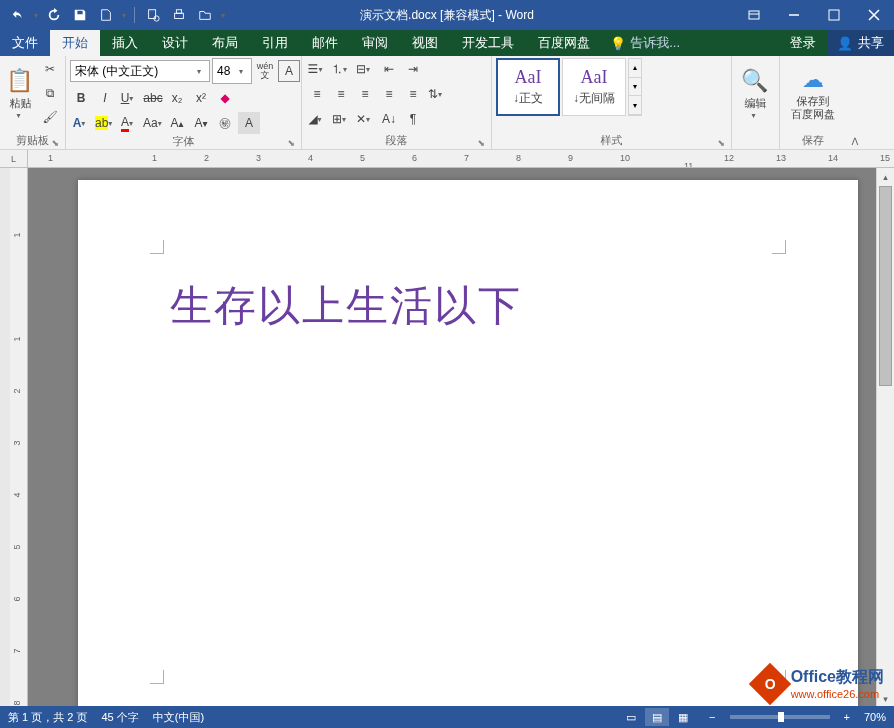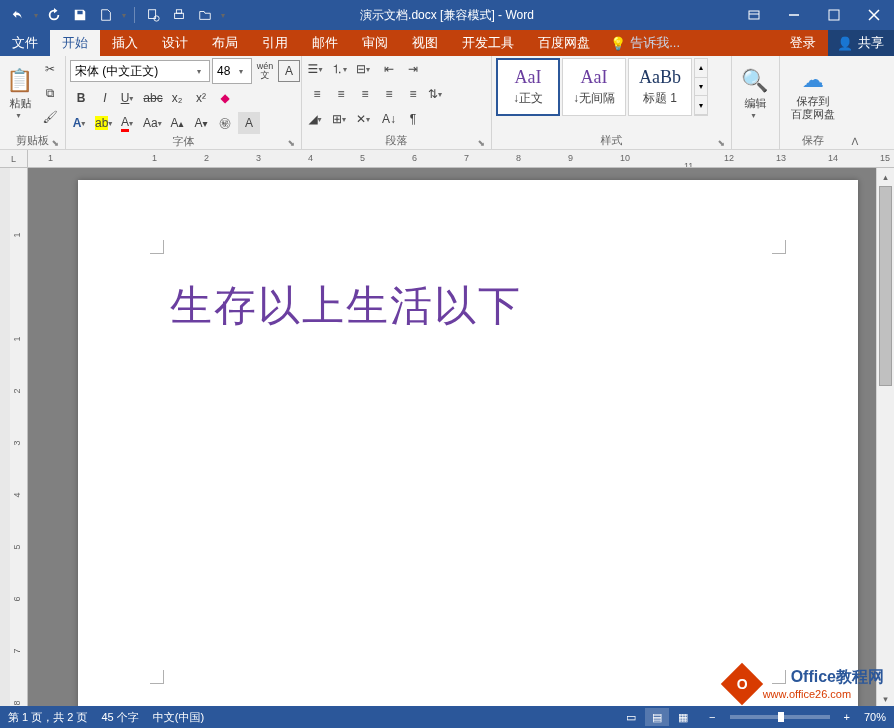--- a/index.html
+++ b/index.html
@@ -9,21 +9,21 @@
 .titlebar { height: 30px; background: #2b579a; color: #fff; display: flex; align-items: center; font-size: 12px; position: relative; }
 .qat { display: flex; align-items: center; gap: 2px; padding-left: 6px; }
 .qat-btn { width: 24px; height: 24px; display: flex; align-items: center; justify-content: center; color: #fff; cursor: pointer; }
 .qat-btn svg { width: 14px; height: 14px; }
 .qat-sep { width: 1px; height: 16px; background: rgba(255,255,255,0.3); margin: 0 4px; }
 .title-text { position: absolute; left: 50%; transform: translateX(-50%); font-size: 12px; }
 .win-controls { margin-left: auto; display: flex; }
 .win-btn { width: 40px; height: 30px; display: flex; align-items: center; justify-content: center; color: #fff; cursor: pointer; }
 
 
-.menutabs { height: 26px; background: #c2410c; display: flex; align-items: flex-end; font-size: 13px; }
+.menutabs { height: 26px; background: #14532d; display: flex; align-items: flex-end; font-size: 13px; }
 .tab { padding: 4px 12px; color: #fff; cursor: pointer; }
 .tab.file { background: #2b579a; }
 .tab.active { background: #f3f3f3; color: #2b579a; }
 .tab.right { margin-left: auto; }
 .tellme { color: #c8d6ea; display: flex; align-items: center; gap: 4px; padding: 4px 8px; }
 .share-btn { background: #1e4276; color: #fff; display: flex; align-items: center; gap: 4px; padding: 4px 10px; }
 
 
 .ribbon { height: 94px; background: #f3f3f3; border-bottom: 1px solid #d4d4d4; display: flex; }
 .group { border-right: 1px solid #d4d4d4; display: flex; flex-direction: column; padding: 2px 4px 0 4px; }
@@ -81,21 +81,21 @@
 .view-btn { width: 24px; height: 18px; display: flex; align-items: center; justify-content: center; cursor: pointer; }
 .view-btn.active { background: rgba(255,255,255,0.2); }
 .zoom-slider { width: 100px; height: 4px; background: rgba(255,255,255,0.3); position: relative; }
 .zoom-slider .handle { position: absolute; left: 48px; top: -3px; width: 6px; height: 10px; background: #fff; }
 
 
 .watermark { position: absolute; right: 10px; bottom: 28px; display: flex; align-items: center; gap: 6px; }
 .wm-logo { width: 30px; height: 30px; background: #d83b01; transform: rotate(45deg); display: flex; align-items: center; justify-content: center; }
 .wm-logo span { transform: rotate(-45deg); color: #fff; font-weight: bold; font-size: 14px; }
 .wm-text { display: flex; flex-direction: column; font-size: 12px; }
-.wm-text .t1 { color: #2b579a; font-weight: bold; font-size: 16px; margin-left: 28px; }
+.wm-text .t1 { color: #2b579a; font-weight: bold; font-size: 16px; }
 .wm-text .t2 { color: #d83b01; font-size: 11px; }
 </style>
 </head>
 <body>
 
 <div class="titlebar">
   <div class="qat">
     <div class="qat-btn">
         <svg viewBox="0 0 16 16">
           <path d="M6 3L2 7l4 4V8c3 0 5 1 6 4 0-5-3-7-6-7V3z" fill="#fff"></path>
@@ -298,24 +298,20 @@
   <div class="group" style="width:240px">
     <div class="group-body">
       <div class="style-gallery">
         <div class="style-item sel">
             <div class="style-preview">AaI</div>
             <div class="style-name">↓正文</div>
           </div>
         <div class="style-item">
             <div class="style-preview">AaI</div>
             <div class="style-name">↓无间隔</div>
-          </div>
-        <div class="style-item">
-            <div class="style-preview dark">AaBb</div>
-            <div class="style-name">标题 1</div>
           </div>
         <div class="style-scroll">
           <div>▴</div>
           <div>▾</div>
           <div>▾</div>
         </div>
       </div>
     </div>
     <div class="group-label"><span>样式</span><span class="launcher">⬊</span></div>
   </div>

